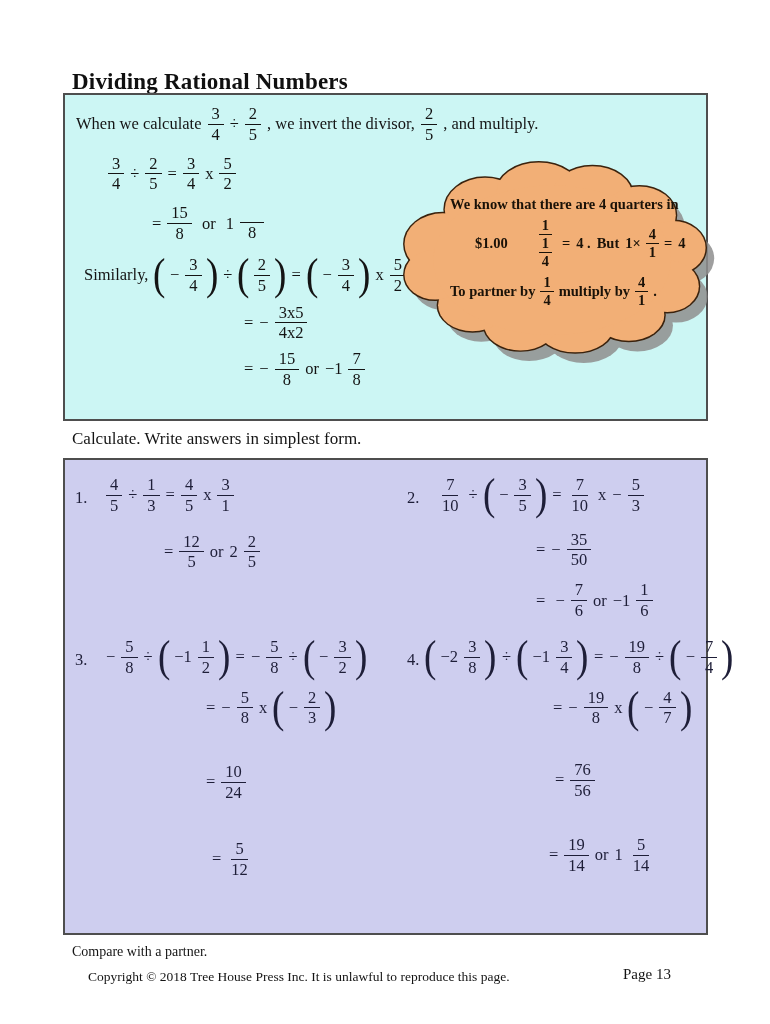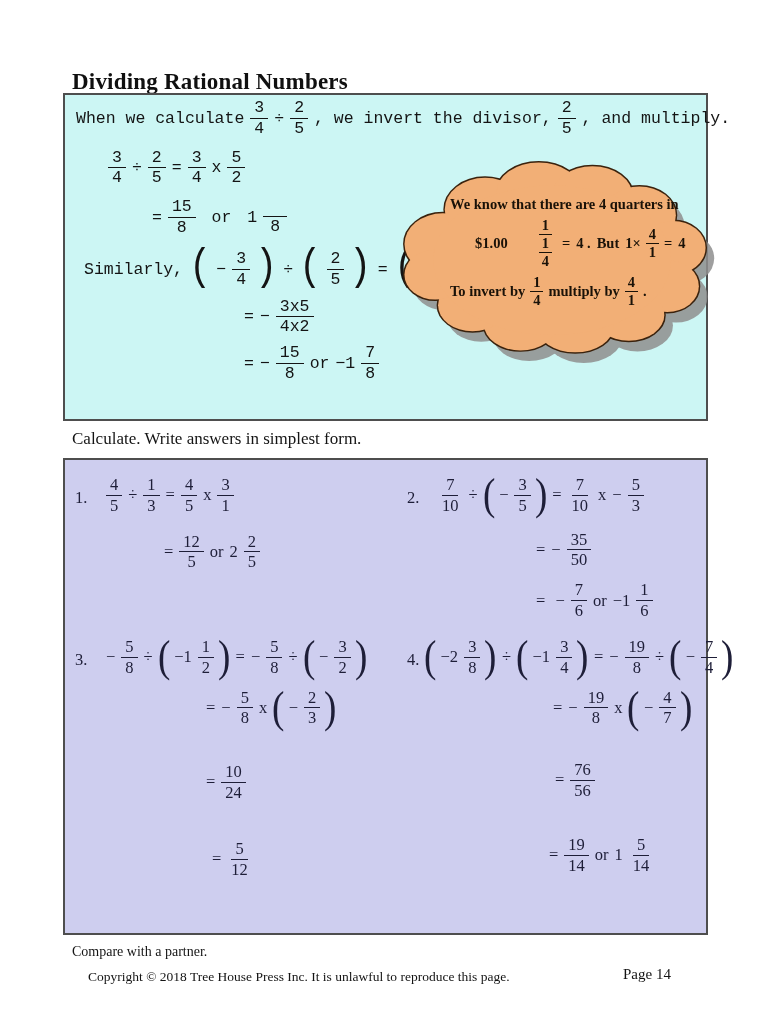--- a/index.html
+++ b/index.html
@@ -22,21 +22,21 @@
   .mtxt{margin:0 3px;white-space:pre;}
   .frac{display:inline-flex;flex-direction:column;align-items:center;margin:0 3px;line-height:1.08;}
   .fnum{display:flex;align-items:flex-end;justify-content:center;padding:0 4px 1px;
         border-bottom:1.4px solid currentColor;min-height:18px;box-sizing:border-box;}
   .fnum:empty{min-width:24px;}
   .fden{display:flex;justify-content:center;padding:1px 4px 0;}
   .pgroup{display:inline-flex;align-items:center;margin:0 1px;}
   .bparen{font-size:265%;font-weight:300;line-height:0;transform:scaleX(.85);position:relative;top:-1px;}
 
   
-  #info-lines{padding:4px 10px 0 8px;font-family:Liberation Mono, monospace;}
+  #info-lines{padding:10px 10px 0 8px;}
   #info-lines .math-line:nth-child(1){margin-bottom:11px;}
   #info-lines .math-line:nth-child(2){margin-left:32px;margin-bottom:11px;}
   #info-lines .math-line:nth-child(3){margin-left:76px;margin-bottom:13px;}
   #info-lines .math-line:nth-child(4){margin-left:8px;margin-bottom:9px;}
   #info-lines .math-line:nth-child(5){margin-left:168px;margin-bottom:8px;}
   #info-lines .math-line:nth-child(6){margin-left:168px;}
 
   
   #cloud{position:absolute;left:328px;top:55px;width:326px;height:234px;}
   #cloud svg{position:absolute;left:0;top:0;width:100%;height:100%;overflow:visible;}
@@ -259,21 +259,21 @@
             <span class="mtxt">But</span>
             <span class="mtxt">1×</span>
             <span class="frac">
               <span class="fnum">4</span>
               <span class="fden">1</span>
             </span>
             <span class="mtxt">=</span>
             <span class="mtxt">4</span>
           </div>
           <div class="math-line">
-            <span class="mtxt">To invert by</span>
+            <span class="mtxt">To partner by</span>
             <span class="frac">
               <span class="fnum">1</span>
               <span class="fden">4</span>
             </span>
             <span class="mtxt">multiply by</span>
             <span class="frac">
               <span class="fnum">4</span>
               <span class="fden">1</span>
             </span>
             <span class="mtxt">.</span>
@@ -549,15 +549,15 @@
             </div>
           </div>
       </div>
 
     </div>
   </div>
 
   <div class="compare">Compare with a partner.</div>
 
   <div class="footer-copy">Copyright © 2018 Tree House Press Inc.  It is unlawful to reproduce this page.</div>
-  <div class="footer-page">Page 14</div>
+  <div class="footer-page">Page 13</div>
 
 </div>
 
 </body></html>

